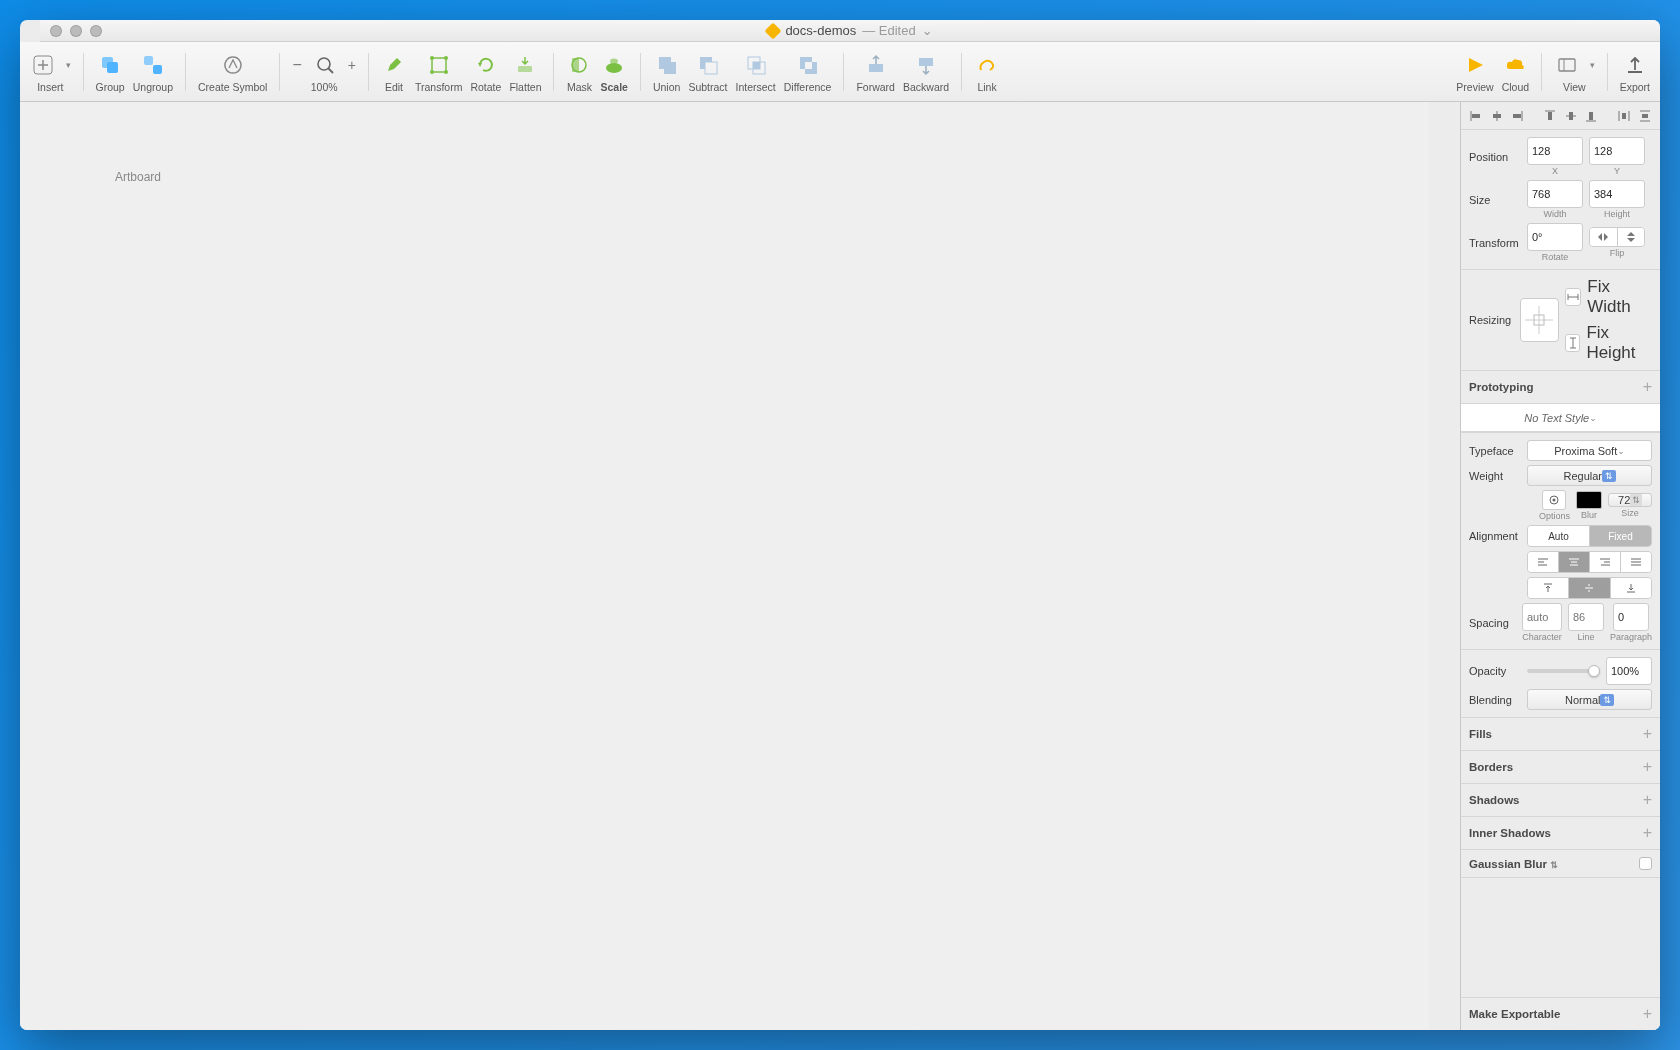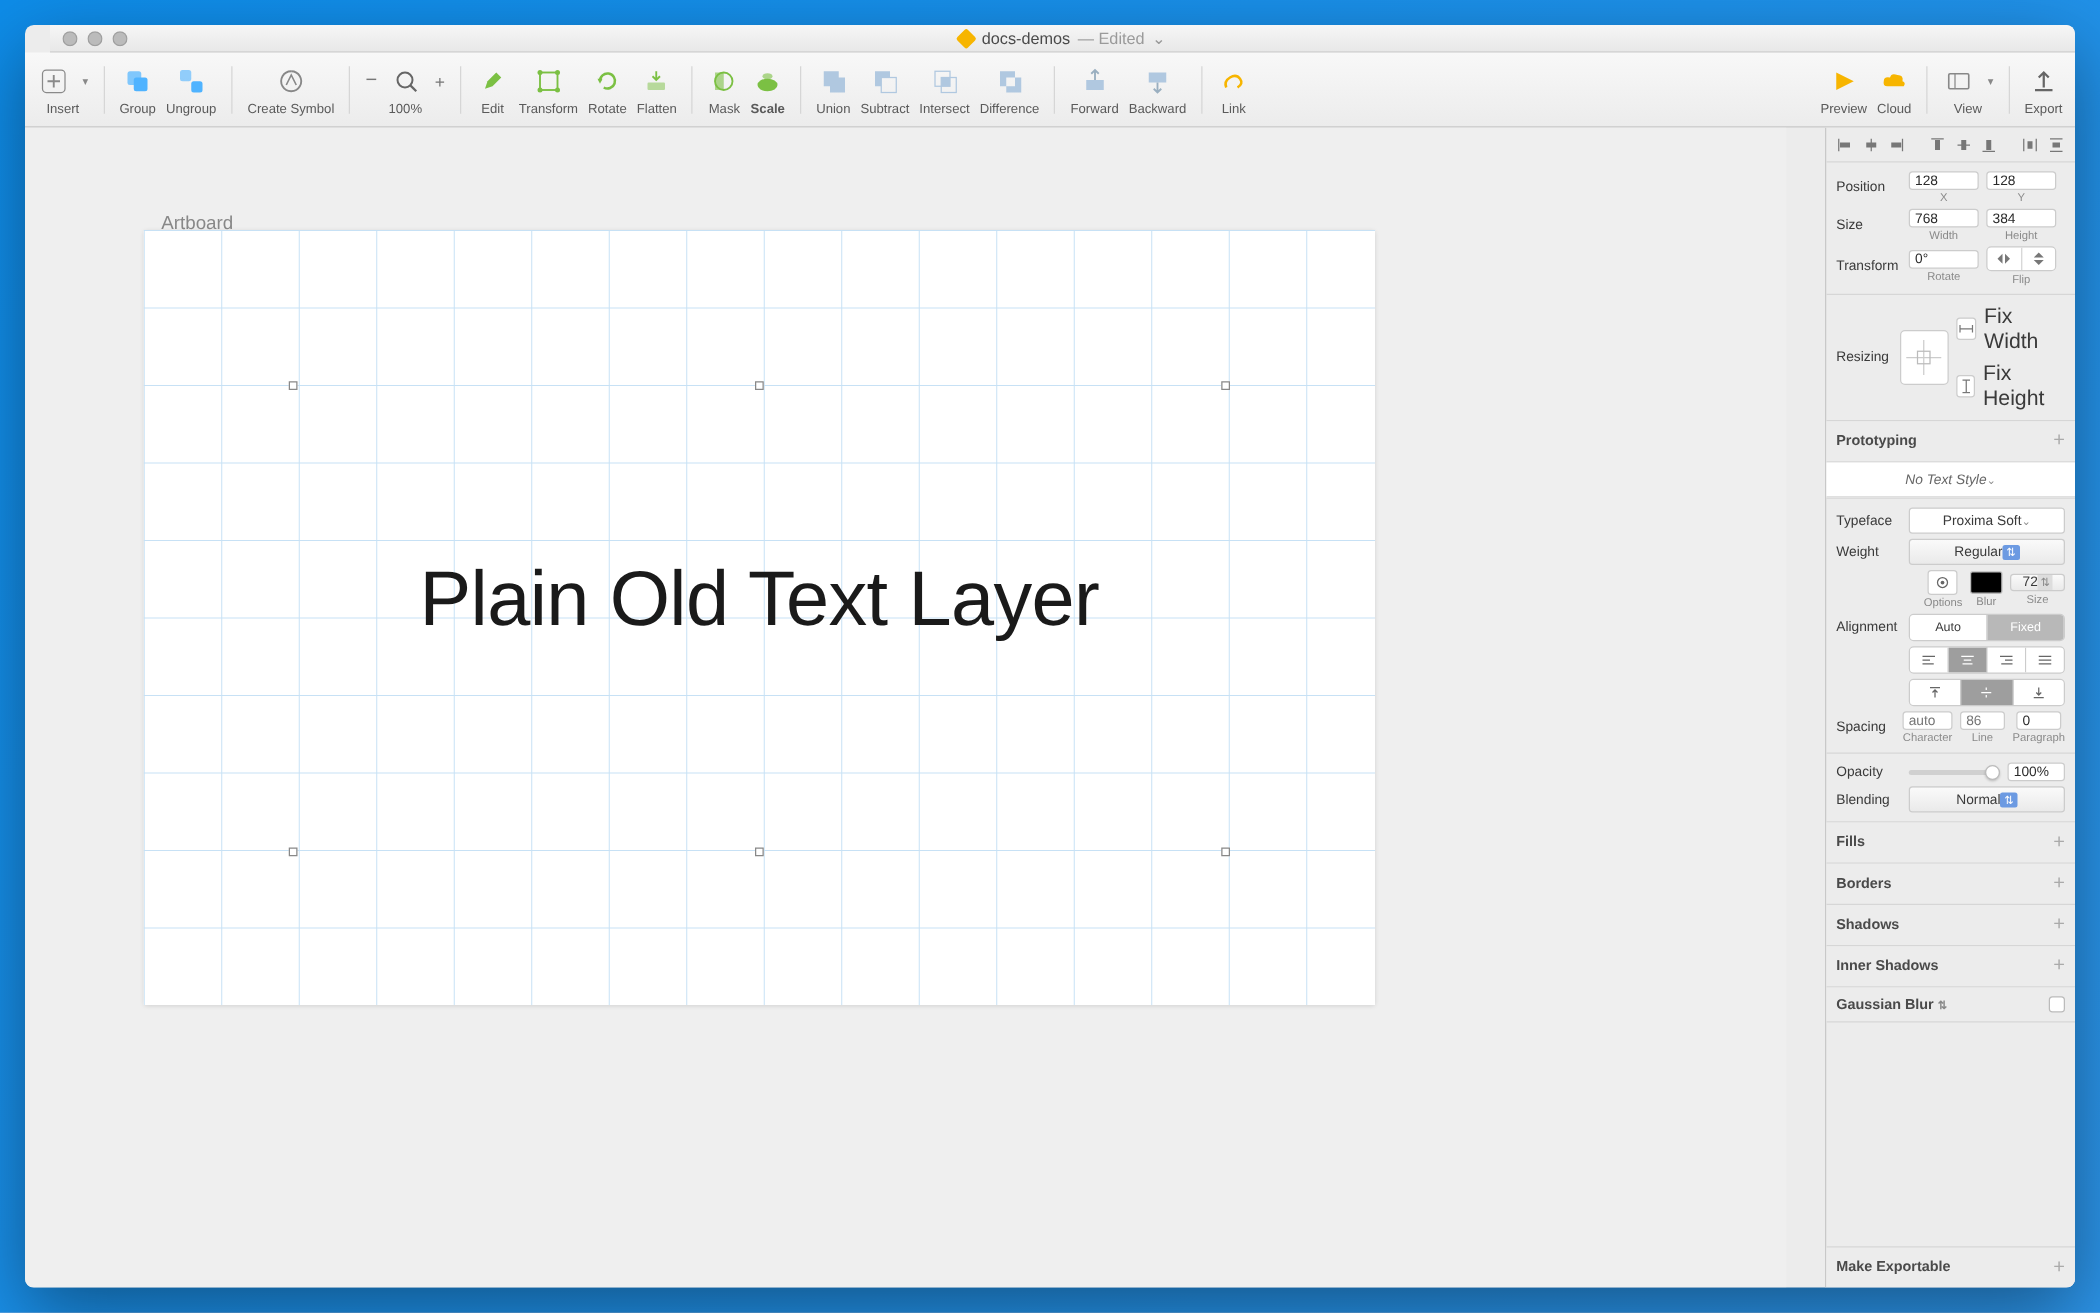--- a/index.html
+++ b/index.html
@@ -15,40 +15,40 @@
 .toolbar { height: 60px; background: linear-gradient(#f8f8f8, #ececec); border-bottom: 1px solid #c8c8c8; display: flex; align-items: center; padding: 0 10px; gap: 8px; }
 .tb-group { display: flex; flex-direction: column; align-items: center; gap: 2px; }
 .tb-group .icons { display: flex; align-items: center; gap: 10px; height: 28px; }
 .tb-label { font-size: 10.5px; color: #5a5a5a; }
 .tb-sep { width: 1px; height: 38px; background: #d6d6d6; margin: 0 4px; }
 .spacer-flex { flex: 1; }
 .icn { width: 26px; height: 26px; display: flex; align-items: center; justify-content: center; }
 svg { display: block; }
 .content { flex: 1; display: flex; overflow: hidden; }
 .canvas-area { flex: 1; background: #efefef; position: relative; overflow: hidden; }
-.artboard-label { position: absolute; top: 68px; left: 109px; font-size: 15px; color: #888; }
+.artboard-label { position: absolute; top: 68px; left: 95px; font-size: 12px; color: #888; }
 .artboard { position: absolute; top: 82px; left: 95px; width: 985px; height: 620px; background: #fff; box-shadow: 0 1px 4px rgba(0,0,0,0.15); }
 .grid { position: absolute; inset: 0; 
   background-image: 
     linear-gradient(#c7e1f5 1px, transparent 1px),
     linear-gradient(90deg, #c7e1f5 1px, transparent 1px);
   background-size: 62px 62px;
 }
 .sel-box { position: absolute; top: 125px; left: 120px; width: 745px; height: 372px; }
 .sel-handle { position: absolute; width: 7px; height: 7px; background: #fff; border: 1px solid #888; }
 .text-layer { position: absolute; top: 260px; width: 100%; text-align: center; font-size: 62px; font-weight: 400; color: #1a1a1a; letter-spacing: -0.5px; }
 .inspector { width: 200px; background: #ececec; border-left: 1px solid #c8c8c8; display: flex; flex-direction: column; font-size: 11px; color: #3a3a3a; overflow-y: auto; margin-left: 31px; }
 .align-strip { height: 28px; border-bottom: 1px solid #d6d6d6; display: flex; align-items: center; padding: 0 6px; gap: 2px; }
 .align-strip .sep { width: 12px; }
 .ai { width: 20px; height: 18px; display: flex; align-items: center; justify-content: center; border-radius: 3px; }
 .panel { border-bottom: 1px solid #d6d6d6; padding: 7px 8px; }
 .row { display: flex; align-items: center; gap: 6px; margin-bottom: 4px; }
 .row:last-child { margin-bottom: 0; }
 .lbl { width: 52px; font-size: 11px; color: #3a3a3a; }
-.inp { width: 56px; height: 15px; border: 1px solid #ccc; border-radius: 3px; background: #fff; font-size: 11px; padding: 0 4px; color: #2a2a2a; }
+.inp { width: 56px; height: 28px; border: 1px solid #ccc; border-radius: 3px; background: #fff; font-size: 11px; padding: 0 4px; color: #2a2a2a; }
 .sublbl { font-size: 9px; color: #8a8a8a; text-align: center; }
 .pair { display: flex; flex-direction: column; align-items: center; gap: 1px; }
 .sel { height: 21px; border: 1px solid #ccc; border-radius: 3px; background: #fff; font-size: 11px; padding: 0 4px; flex: 1; display: flex; align-items: center; justify-content: center; }
 .sel .chev { color: #888; font-size: 9px; }
 .sel.stepper { background: linear-gradient(#fafafa,#eaeaea); }
 .section-head { display: flex; align-items: center; justify-content: space-between; padding: 7px 8px; border-bottom: 1px solid #d6d6d6; background: #ececec; }
 .section-head .title { font-weight: 600; font-size: 11.5px; color: #4a4a4a; }
 .plus { color: #aaa; font-size: 16px; font-weight: 300; }
 .seg { display: flex; border: 1px solid #ccc; border-radius: 4px; overflow: hidden; height: 22px; }
 .seg div { flex: 1; display: flex; align-items: center; justify-content: center; font-size: 10px; background: #fff; border-right: 1px solid #ccc; }
@@ -368,32 +368,20 @@
           </div>
         </div>
       <div class="tb-label">Export</div>
     </div>
 
   </div>
 
   <div class="content">
     <div class="canvas-area">
       <div class="artboard-label">Artboard</div>
-      <div class="artboard">
-        <div class="grid"></div>
-        <div class="sel-box">
-          <div class="sel-handle" style="top:-4px;left:-4px"></div>
-          <div class="sel-handle" style="top:-4px;left:50%;margin-left:-4px"></div>
-          <div class="sel-handle" style="top:-4px;right:-4px"></div>
-          <div class="sel-handle" style="bottom:-4px;left:-4px"></div>
-          <div class="sel-handle" style="bottom:-4px;left:50%;margin-left:-4px"></div>
-          <div class="sel-handle" style="bottom:-4px;right:-4px"></div>
-        </div>
-        <div class="text-layer">Plain Old Text Layer</div>
-      </div>
     </div>
 
     <div class="inspector">
       <div class="align-strip">
         <div class="ai">
             <svg width="14" height="14">
               <line x1="2" y1="2" x2="2" y2="12" stroke="#777"></line>
               <rect x="3" y="5" width="8" height="4" fill="#777"></rect>
             </svg>
           </div>

